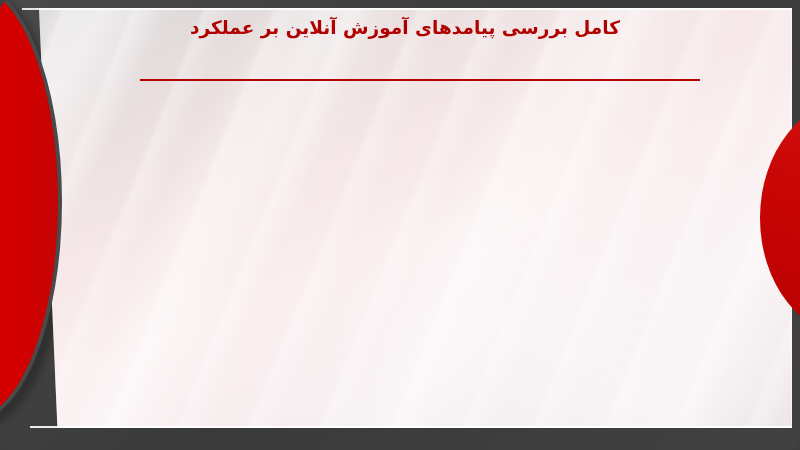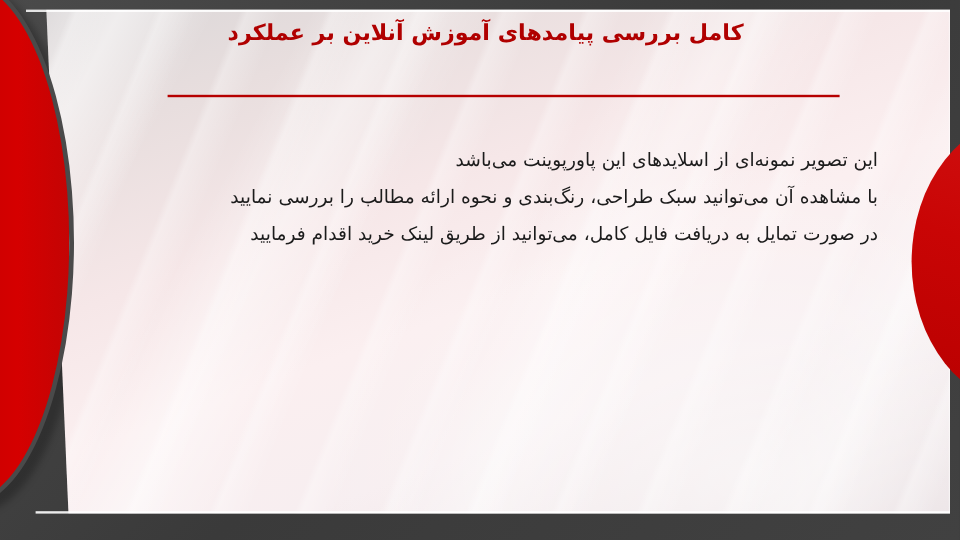--- a/index.html
+++ b/index.html
@@ -7,20 +7,21 @@
     padding: 0;
     background: #3d3d3d;
   }
   #slide {
     position: relative;
     width: 800px;
     height: 450px;
     overflow: hidden;
     background: #3d3d3d;
     font-family: "DejaVu Sans", "Liberation Sans", sans-serif;
+    border-radius: 10px;
   }
 
   
   .backdrop {
     position: absolute;
     inset: 0;
     background: linear-gradient(135deg, #4a4a4a 0%, #3a3a3a 50%, #414141 100%);
   }
 
   
@@ -167,19 +168,14 @@
 
   <div class="right-circle"></div>
 
   <div class="left-ellipse"></div>
 
   <div class="title-block">
     <div class="title-line">کامل بررسی پیامدهای آموزش آنلاین بر عملکرد</div>
   </div>
   <div class="title-rule"></div>
 
-  <div class="body-block">
-    <div class="body-line">این تصویر نمونه‌ای از اسلایدهای این پاورپوینت می‌باشد</div>
-    <div class="body-line">با مشاهده آن می‌توانید سبک طراحی، رنگ‌بندی و نحوه ارائه مطالب را بررسی نمایید</div>
-    <div class="body-line">در صورت تمایل به دریافت فایل کامل، می‌توانید از طریق لینک خرید اقدام فرمایید</div>
-  </div>
 
 </div>
 
 </body></html>

